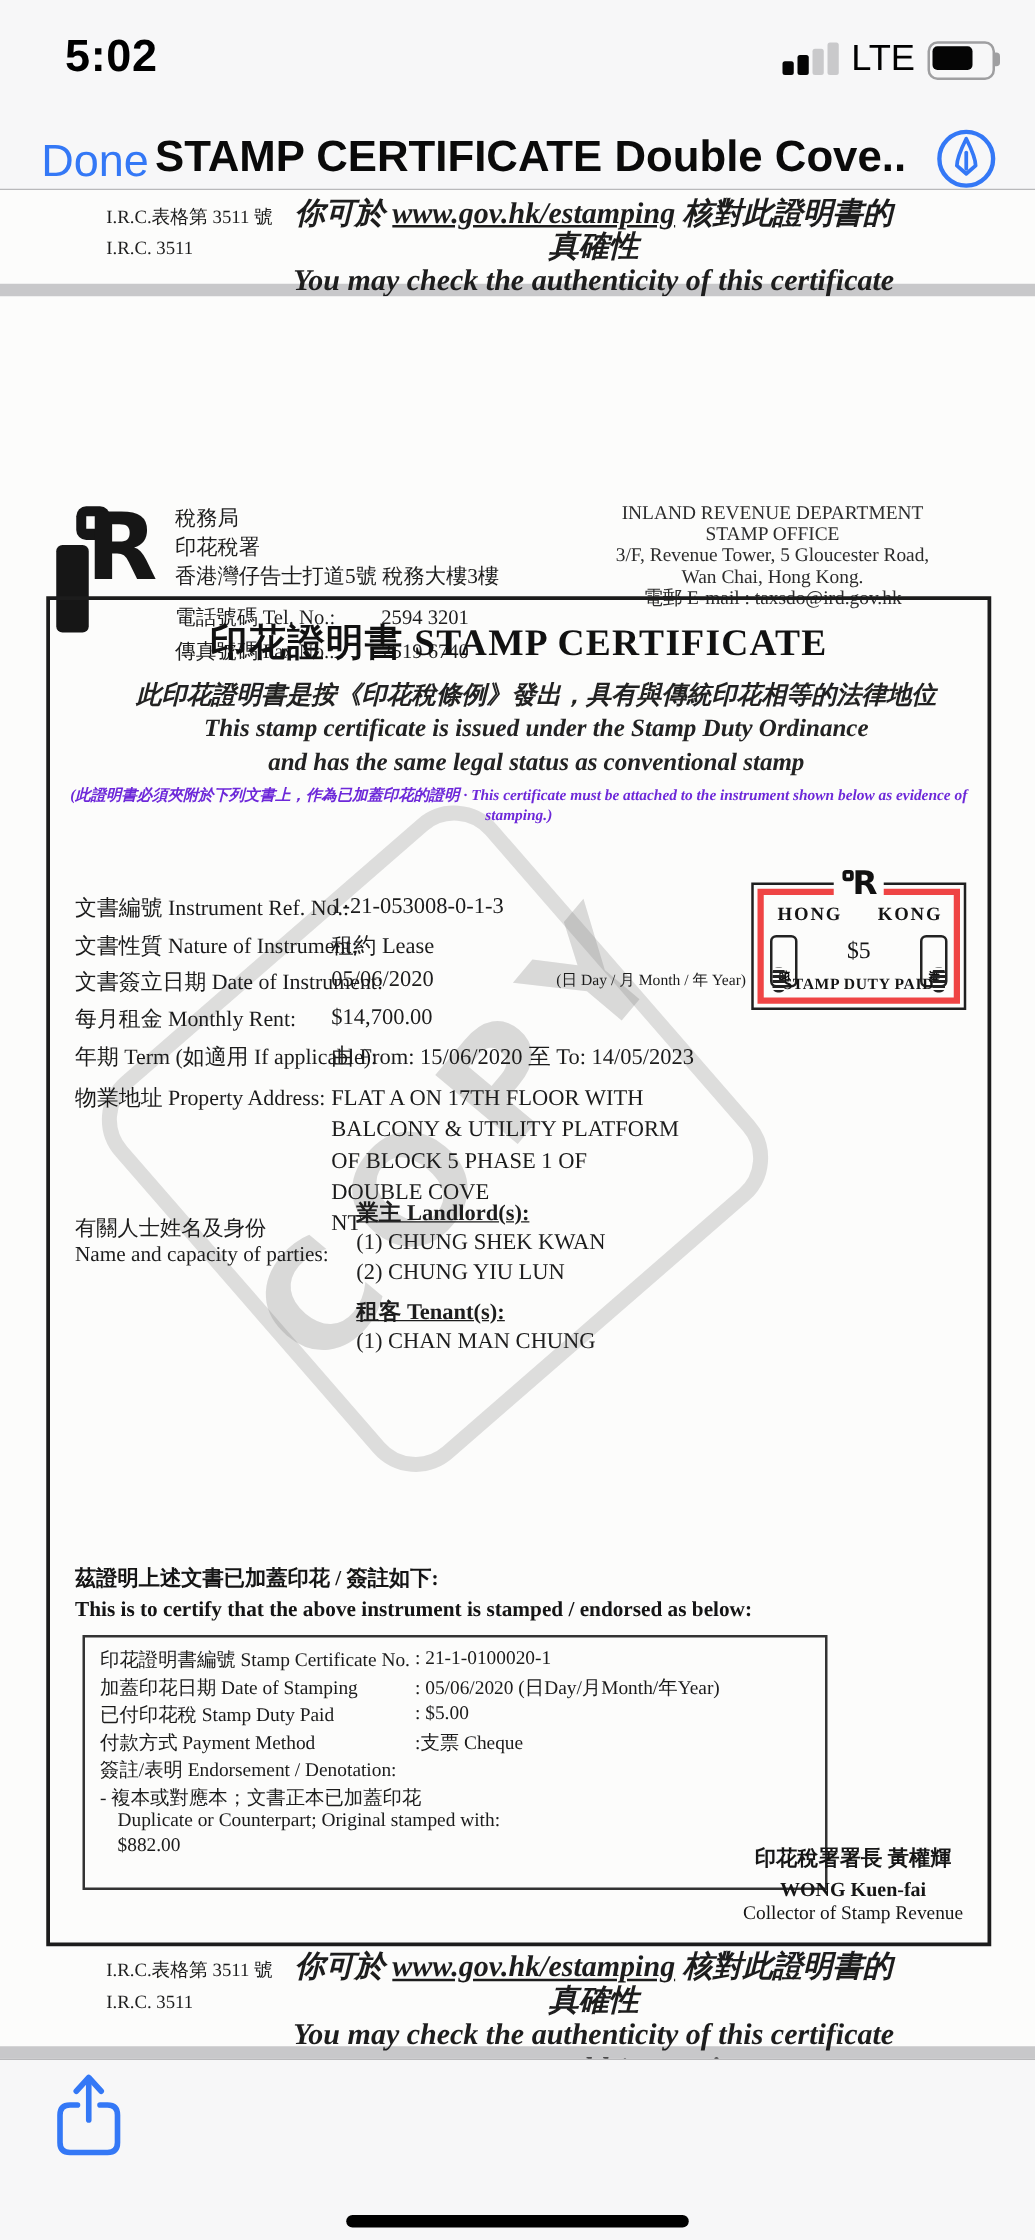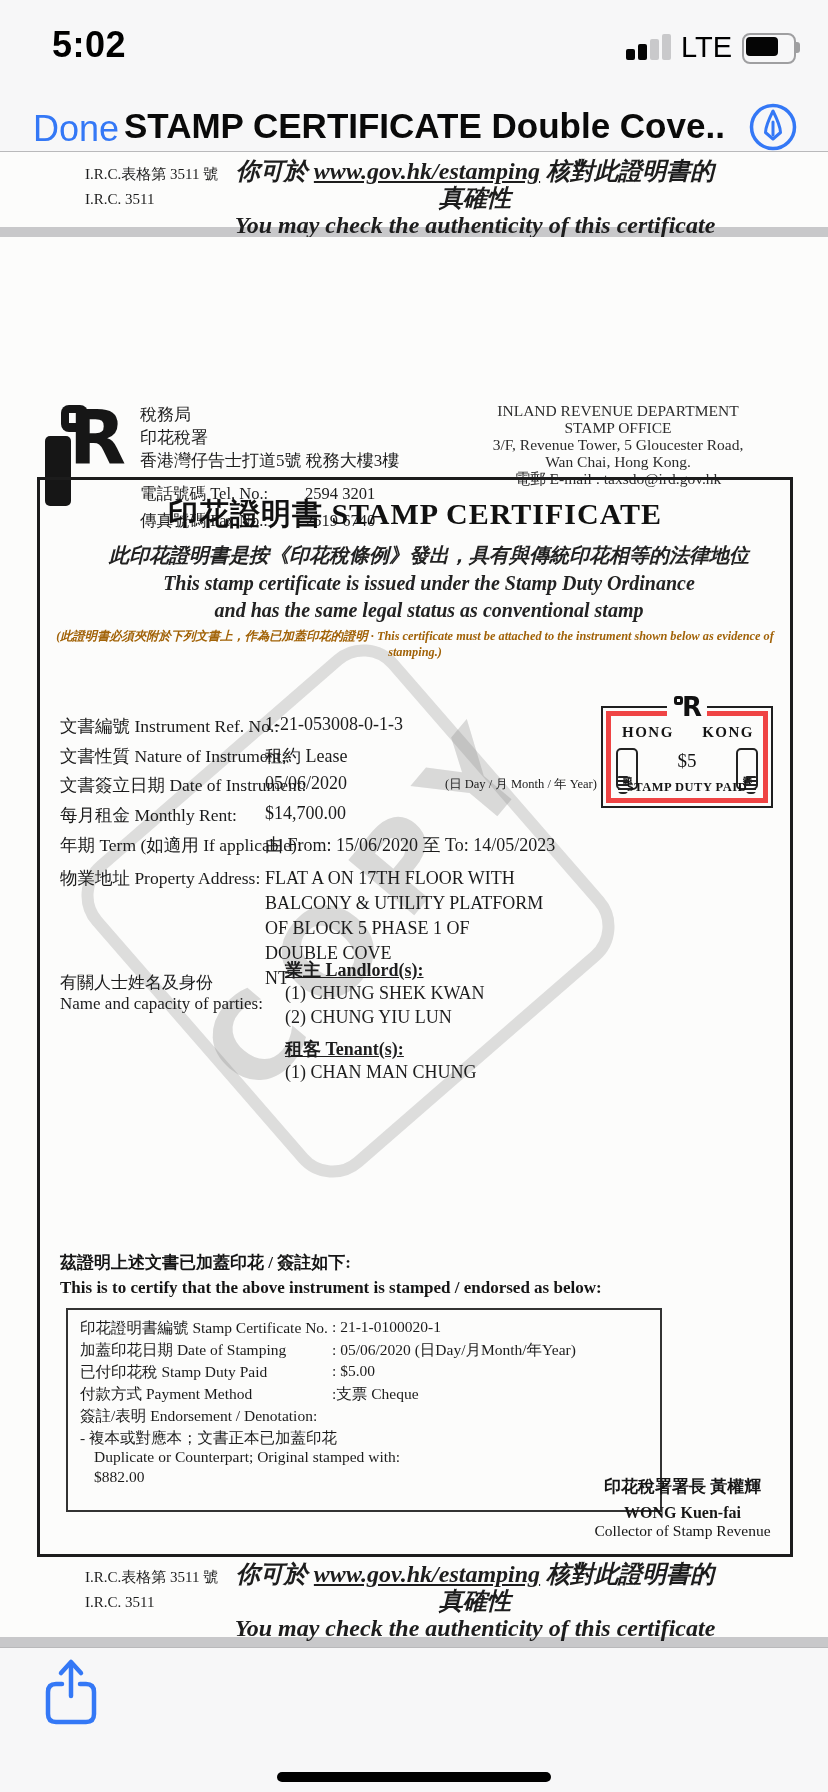--- a/index.html
+++ b/index.html
@@ -47,21 +47,21 @@
   .irlogo .stem{position:absolute;left:0;top:31px;width:26px;height:70px;background:#161616;border-radius:5px;}
   .irlogo .r{position:absolute;left:24px;top:-10px;font-size:74px;font-weight:900;color:#161616;font-family:"DejaVu Sans",sans-serif;}
 
   
   .certbox{left:37px;top:240px;width:750px;height:1074px;border:3px solid #1c1c1c;background:transparent;}
   .ctitle{left:0;top:14px;width:100%;text-align:center;font-size:30px;font-weight:700;letter-spacing:1px;color:#111;}
   .csub{left:14px;width:100%;text-align:center;font-weight:700;font-style:italic;color:#222;}
   .csub.zh{top:62px;font-size:20px;}
   .csub.e1{top:92px;font-size:20px;}
   .csub.e2{top:119px;font-size:20px;}
-  .cfine{left:4px;top:148px;width:742px;text-align:center;font-size:12.3px;font-weight:700;font-style:italic;color:#a16207;}
+  .cfine{left:4px;top:148px;width:742px;text-align:center;font-size:12.3px;font-weight:700;font-style:italic;color:#6d28d9;}
 
   .frow{left:20px;width:720px;font-size:17.5px;color:#1b1b1b;}
   .frow .lab{position:absolute;left:0;top:0;}
   .frow .val{position:absolute;left:205px;top:0;font-size:18px;}
   .frow .note{position:absolute;left:385px;top:3px;font-size:12.5px;}
   .addr div{line-height:25px;}
   .plabel{left:20px;top:466px;font-size:17px;line-height:21px;margin-top:26px;}
   .parties{left:245px;top:478px;font-size:18px;}
   .parties .hd{font-weight:700;text-decoration:underline;font-size:18px;}
   .parties .it{line-height:23.5px;}

